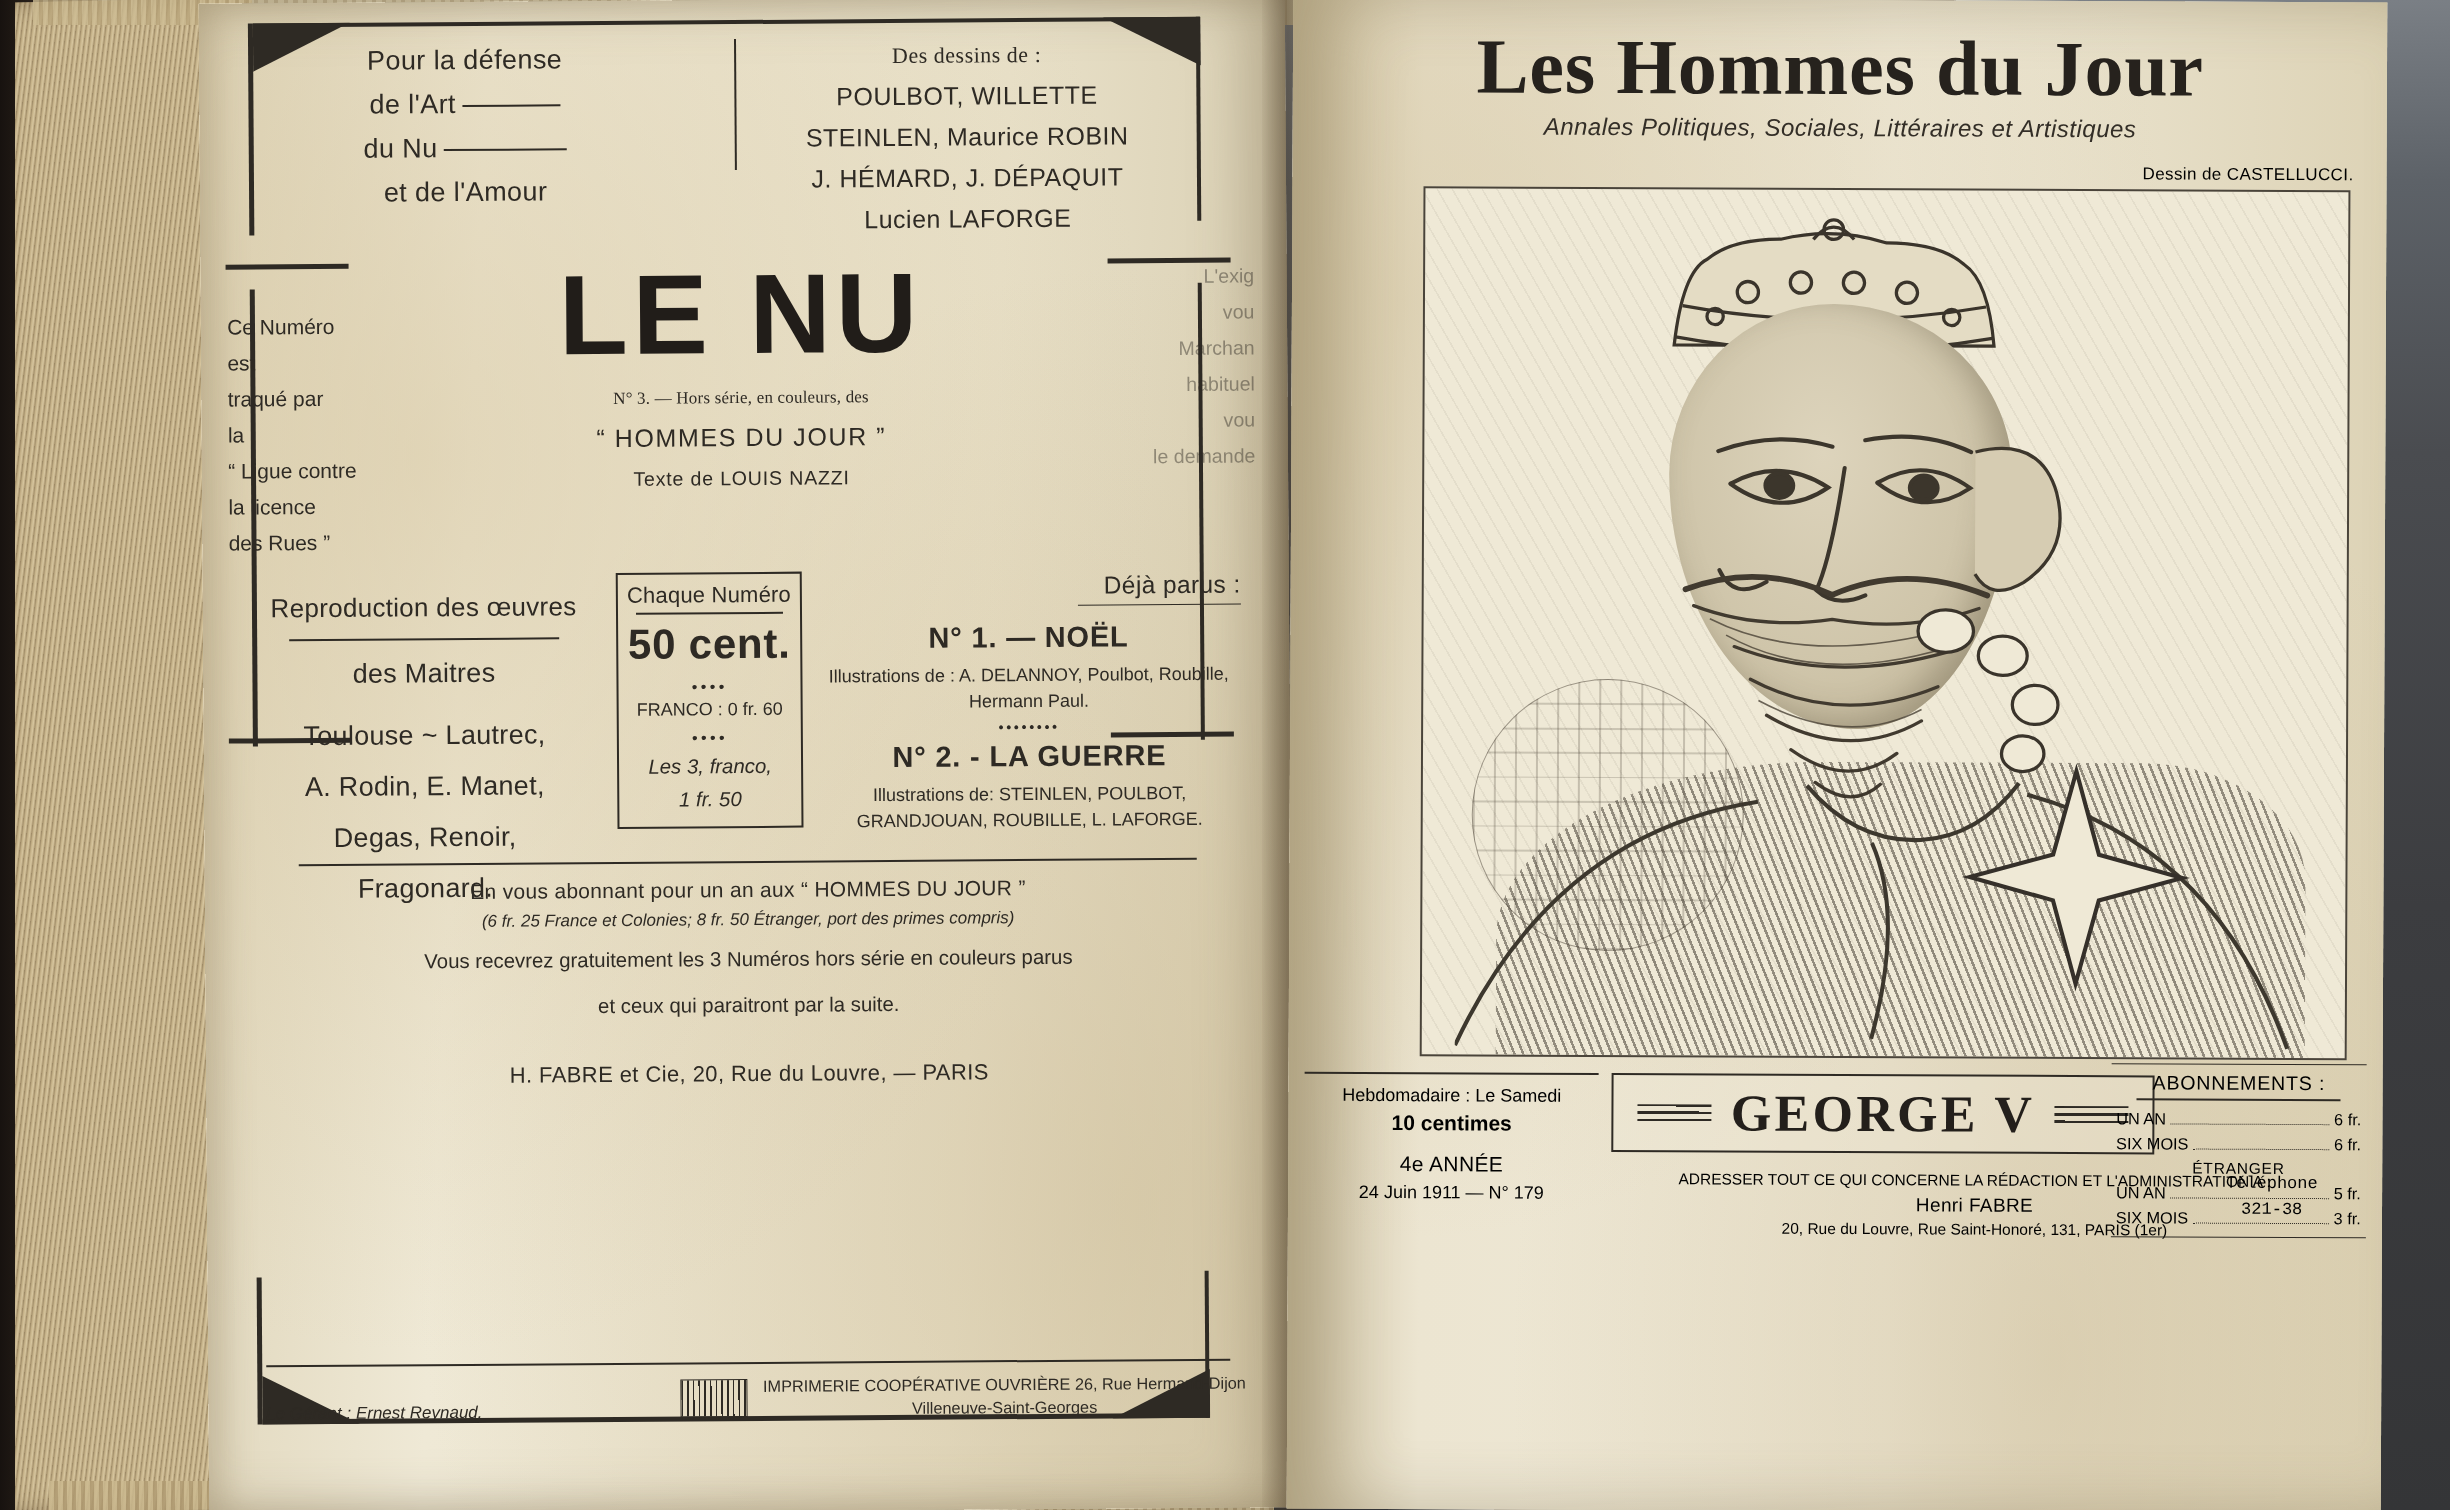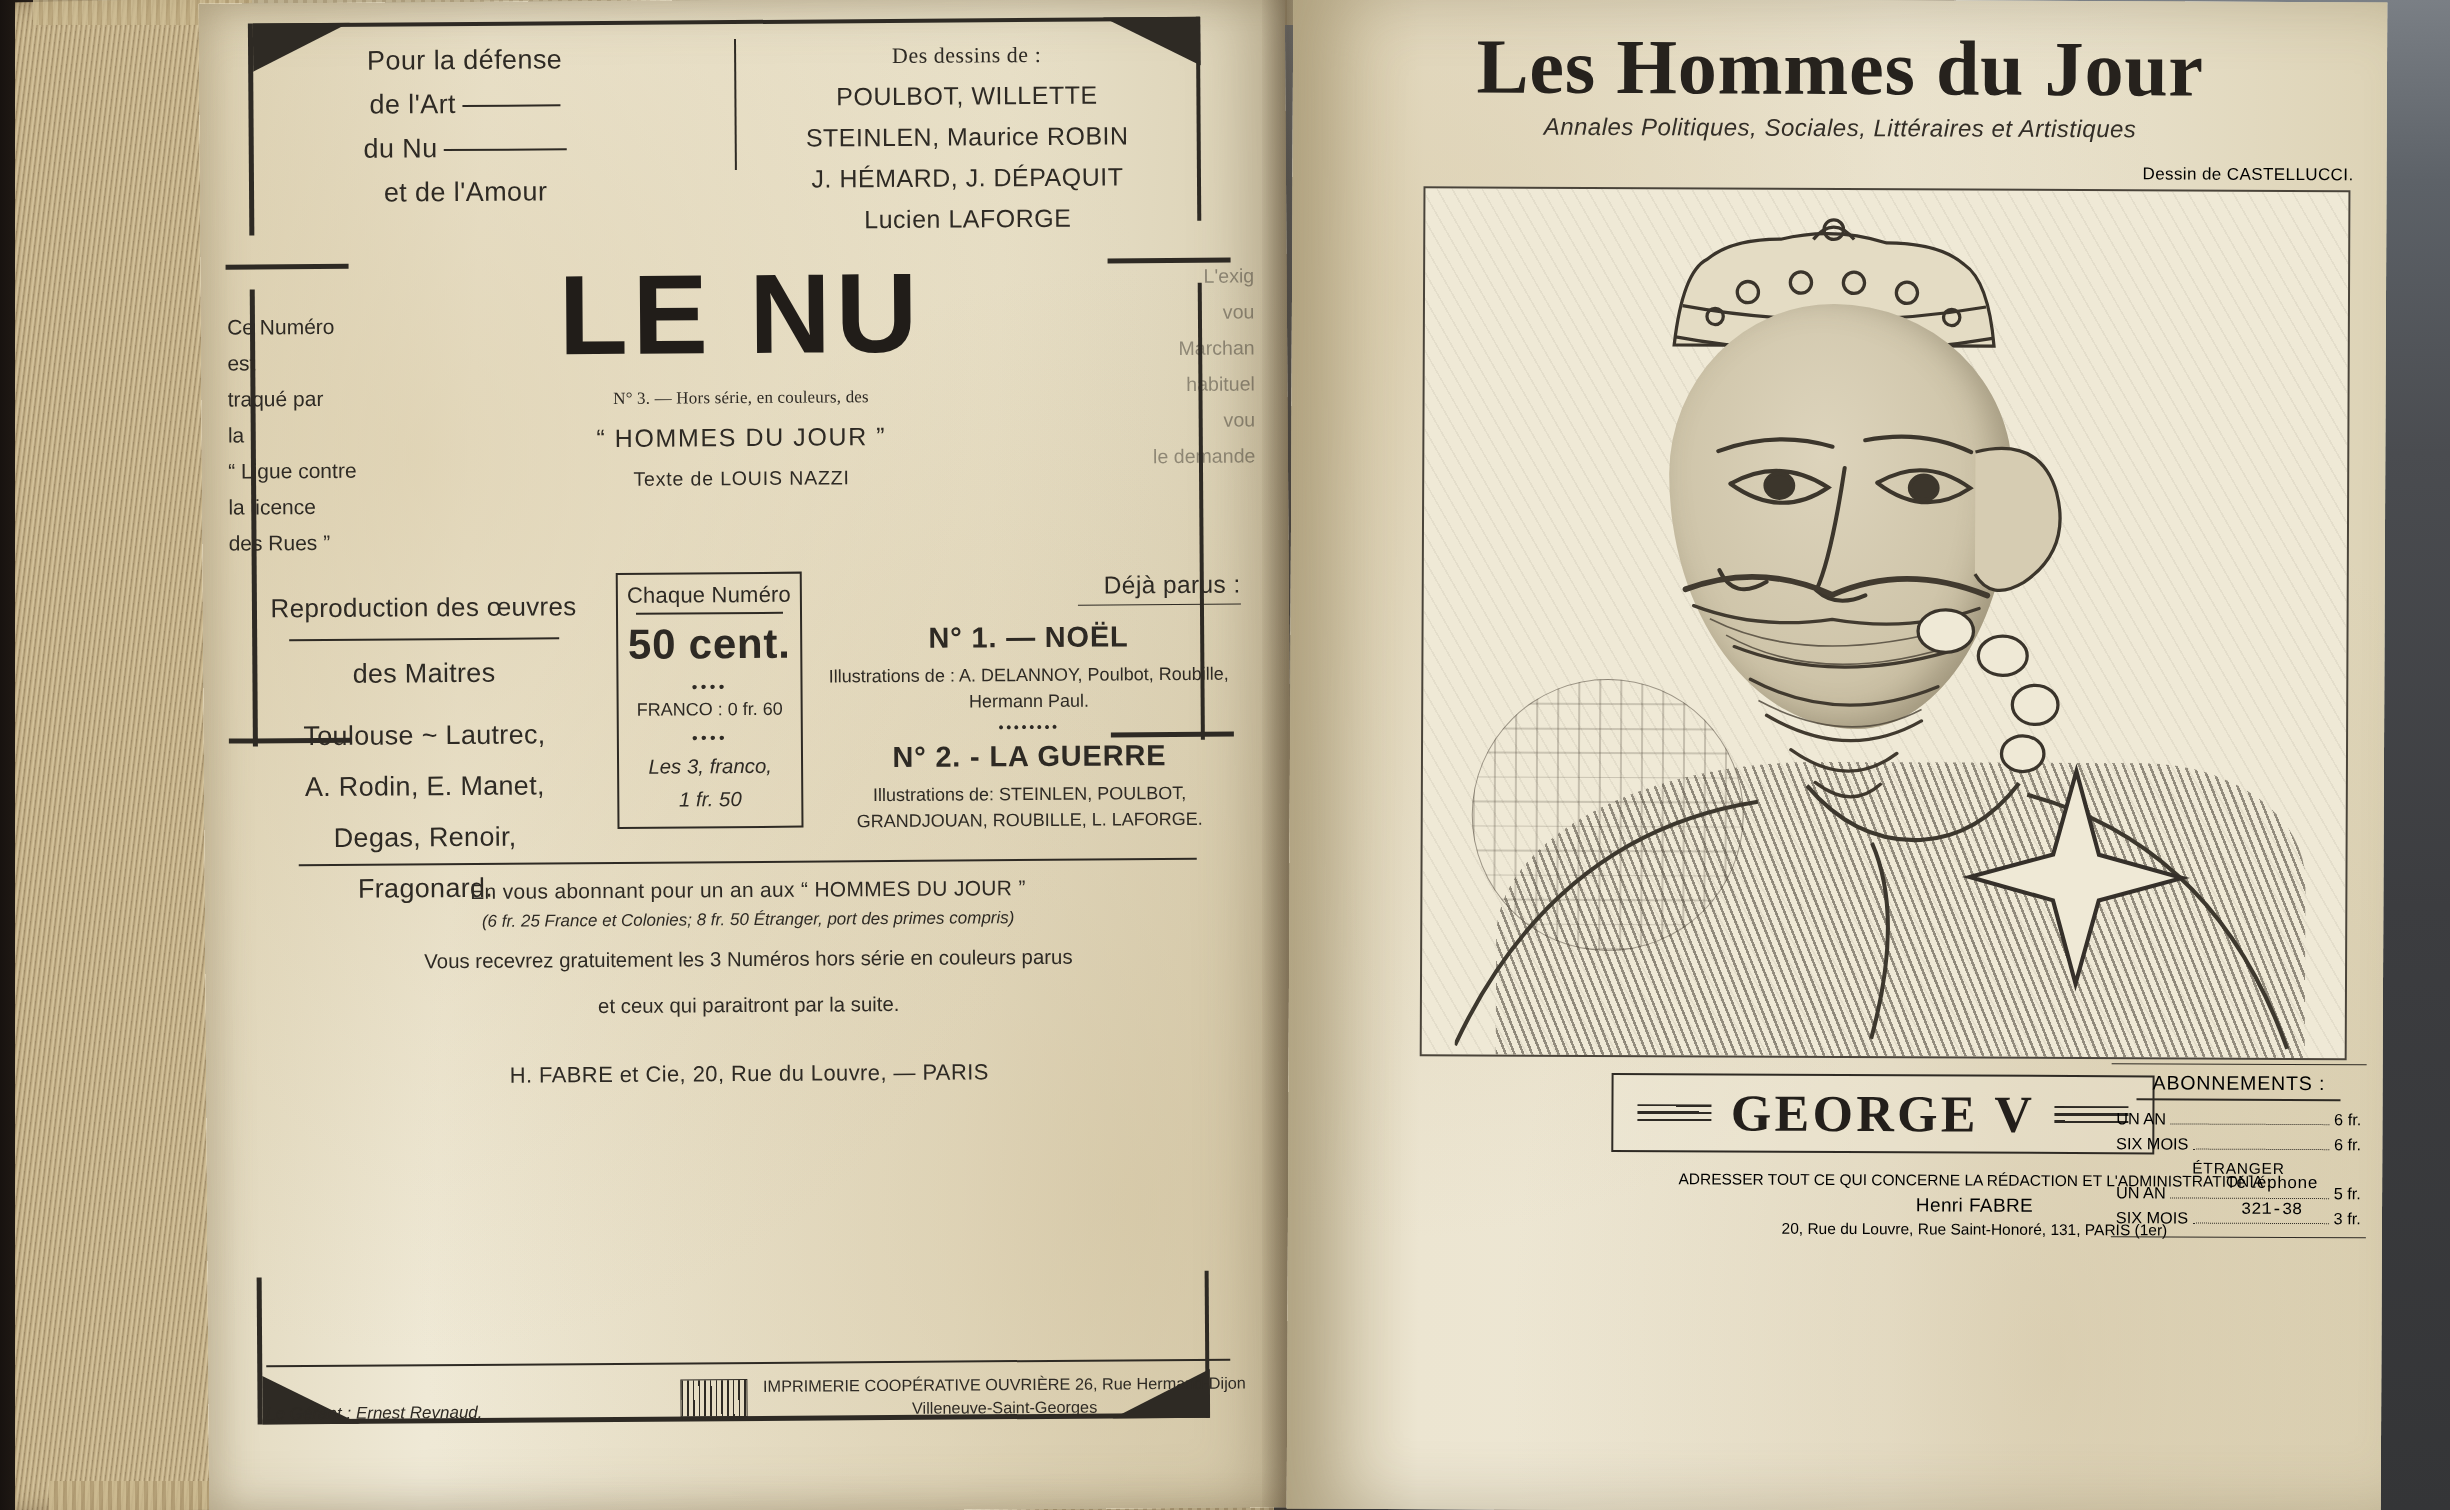--- a/index.html
+++ b/index.html
@@ -638,20 +638,26 @@
         </svg>
 
       </div>
 
       <div class="nameplate">
         <span class="squig"></span>
         <span class="n">GEORGE V</span>
         <span class="squig"></span>
       </div>
 
+      <div class="left-box">
+        <div>Hebdomadaire : Le Samedi</div>
+        <div class="b">10 centimes</div>
+        <div class="annee">4e ANNÉE</div>
+        <div>24 Juin 1911 — N° 179</div>
+      </div>
 
       <div class="addr-block">
         <div>ADRESSER TOUT CE QUI CONCERNE LA RÉDACTION ET L'ADMINISTRATION A :</div>
         <div class="a2">Henri FABRE</div>
         <div>20, Rue du Louvre, Rue Saint-Honoré, 131, PARIS (1er)</div>
       </div>
       <div class="tel">
         <div>Téléphone</div>
         <div>321-38</div>
       </div>

